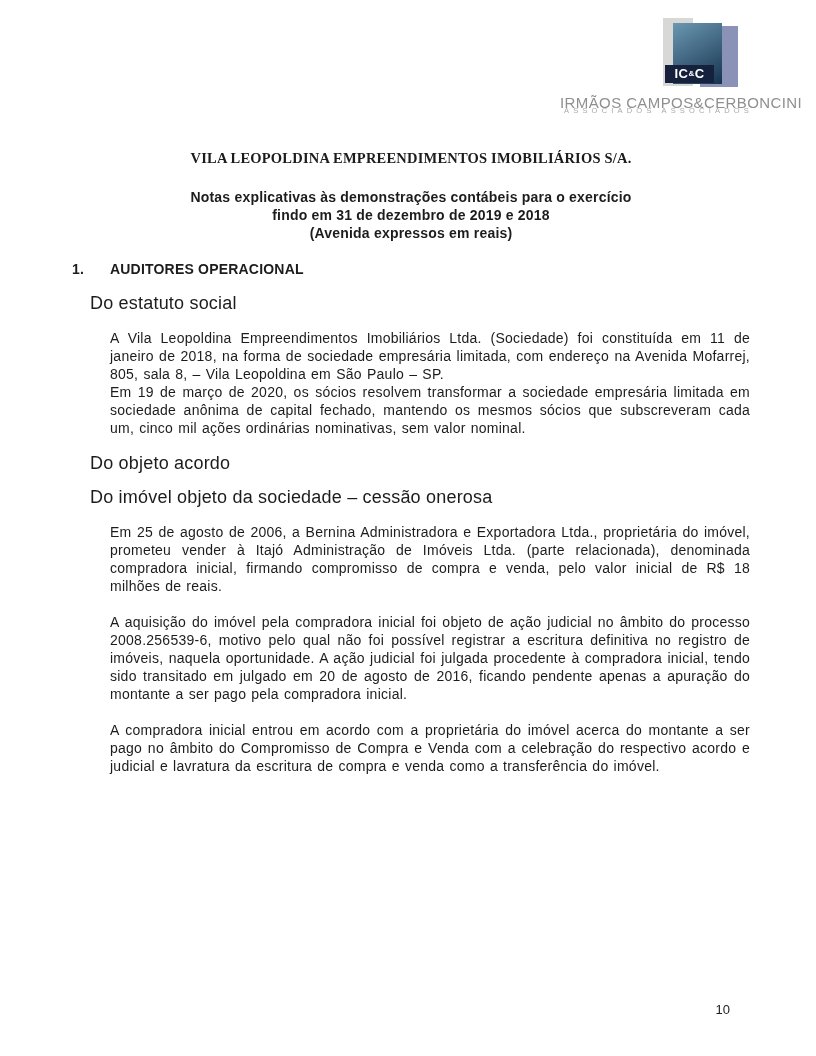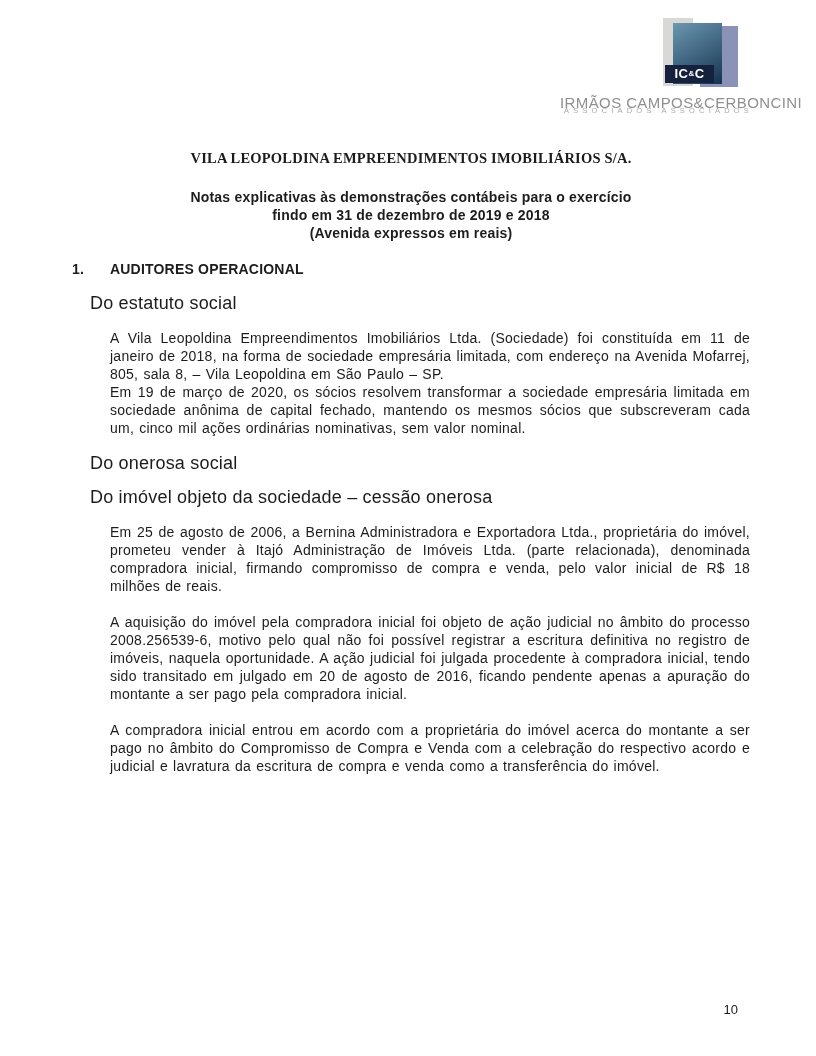--- a/index.html
+++ b/index.html
@@ -116,21 +116,21 @@
     line-height: 18px;
     text-align: justify;
     letter-spacing: 0.25px;
     word-spacing: 1px;
   }
   .subsection p.joined { margin-bottom: 0; }
 
   .page-number {
     position: absolute;
     top: 1002px;
-    right: 78px;
+    right: 86px;
     font-size: 13px;
     color: #1c1c1c;
     text-align: right;
   }
 </style>
 </head>
 <body>
 
 <div class="page">
 
@@ -157,21 +157,21 @@
       <span class="sec-title">AUDITORES OPERACIONAL</span>
     </div>
 
     <section class="subsection">
       <h3>Do estatuto social</h3>
       <p class="joined">A Vila Leopoldina Empreendimentos Imobiliários Ltda. (Sociedade) foi constituída em 11 de janeiro de 2018, na forma de sociedade empresária limitada, com endereço na Avenida Mofarrej, 805, sala 8, – Vila Leopoldina em São Paulo – SP.</p>
       <p>Em 19 de março de 2020, os sócios resolvem transformar a sociedade empresária limitada em sociedade anônima de capital fechado, mantendo os mesmos sócios que subscreveram cada um, cinco mil ações ordinárias nominativas, sem valor nominal.</p>
     </section>
 
     <section class="subsection">
-      <h3>Do onerosa social</h3>
+      <h3>Do objeto acordo</h3>
     </section>
 
     <section class="subsection">
       <h3>Do imóvel objeto da sociedade – cessão onerosa</h3>
       <p>Em 25 de agosto de 2006, a Bernina Administradora e Exportadora Ltda., proprietária do imóvel, prometeu vender à Itajó Administração de Imóveis Ltda. (parte relacionada), denominada compradora inicial, firmando compromisso de compra e venda, pelo valor inicial de R$ 18 milhões de reais.</p>
       <p>A aquisição do imóvel pela compradora inicial foi objeto de ação judicial no âmbito do processo 2008.256539-6, motivo pelo qual não foi possível registrar a escritura definitiva no registro de imóveis, naquela oportunidade. A ação judicial foi julgada procedente à compradora inicial, tendo sido transitado em julgado em 20 de agosto de 2016, ficando pendente apenas a apuração do montante a ser pago pela compradora inicial.</p>
       <p>A compradora inicial entrou em acordo com a proprietária do imóvel acerca do montante a ser pago no âmbito do Compromisso de Compra e Venda com a celebração do respectivo acordo e judicial e lavratura da escritura de compra e venda como a transferência do imóvel.</p>
     </section>
   </main>
 

